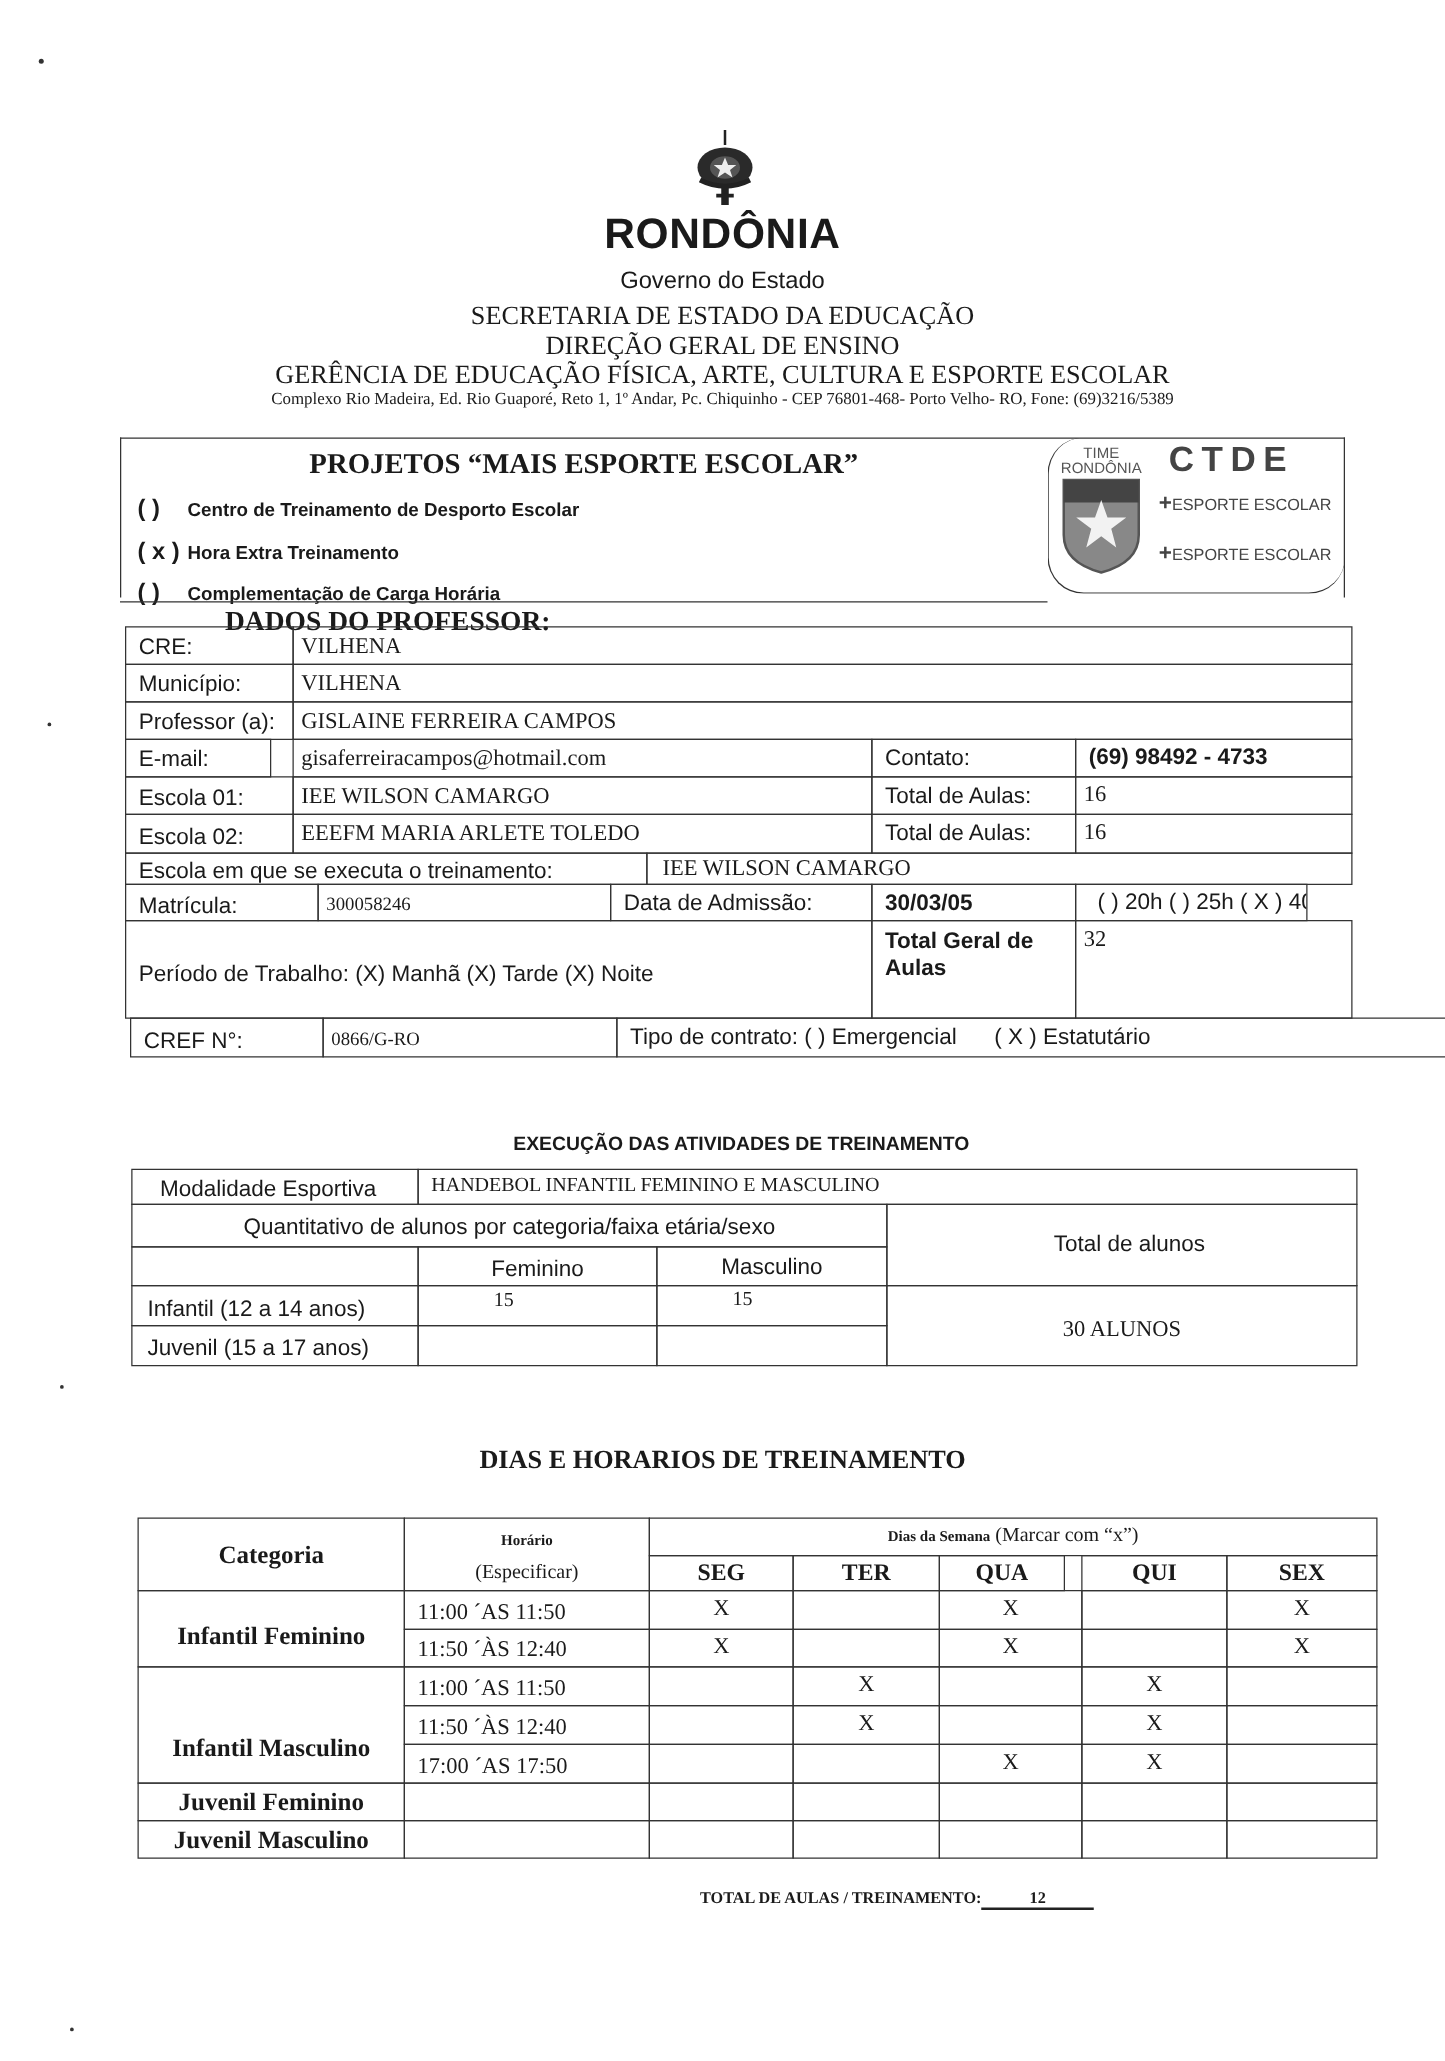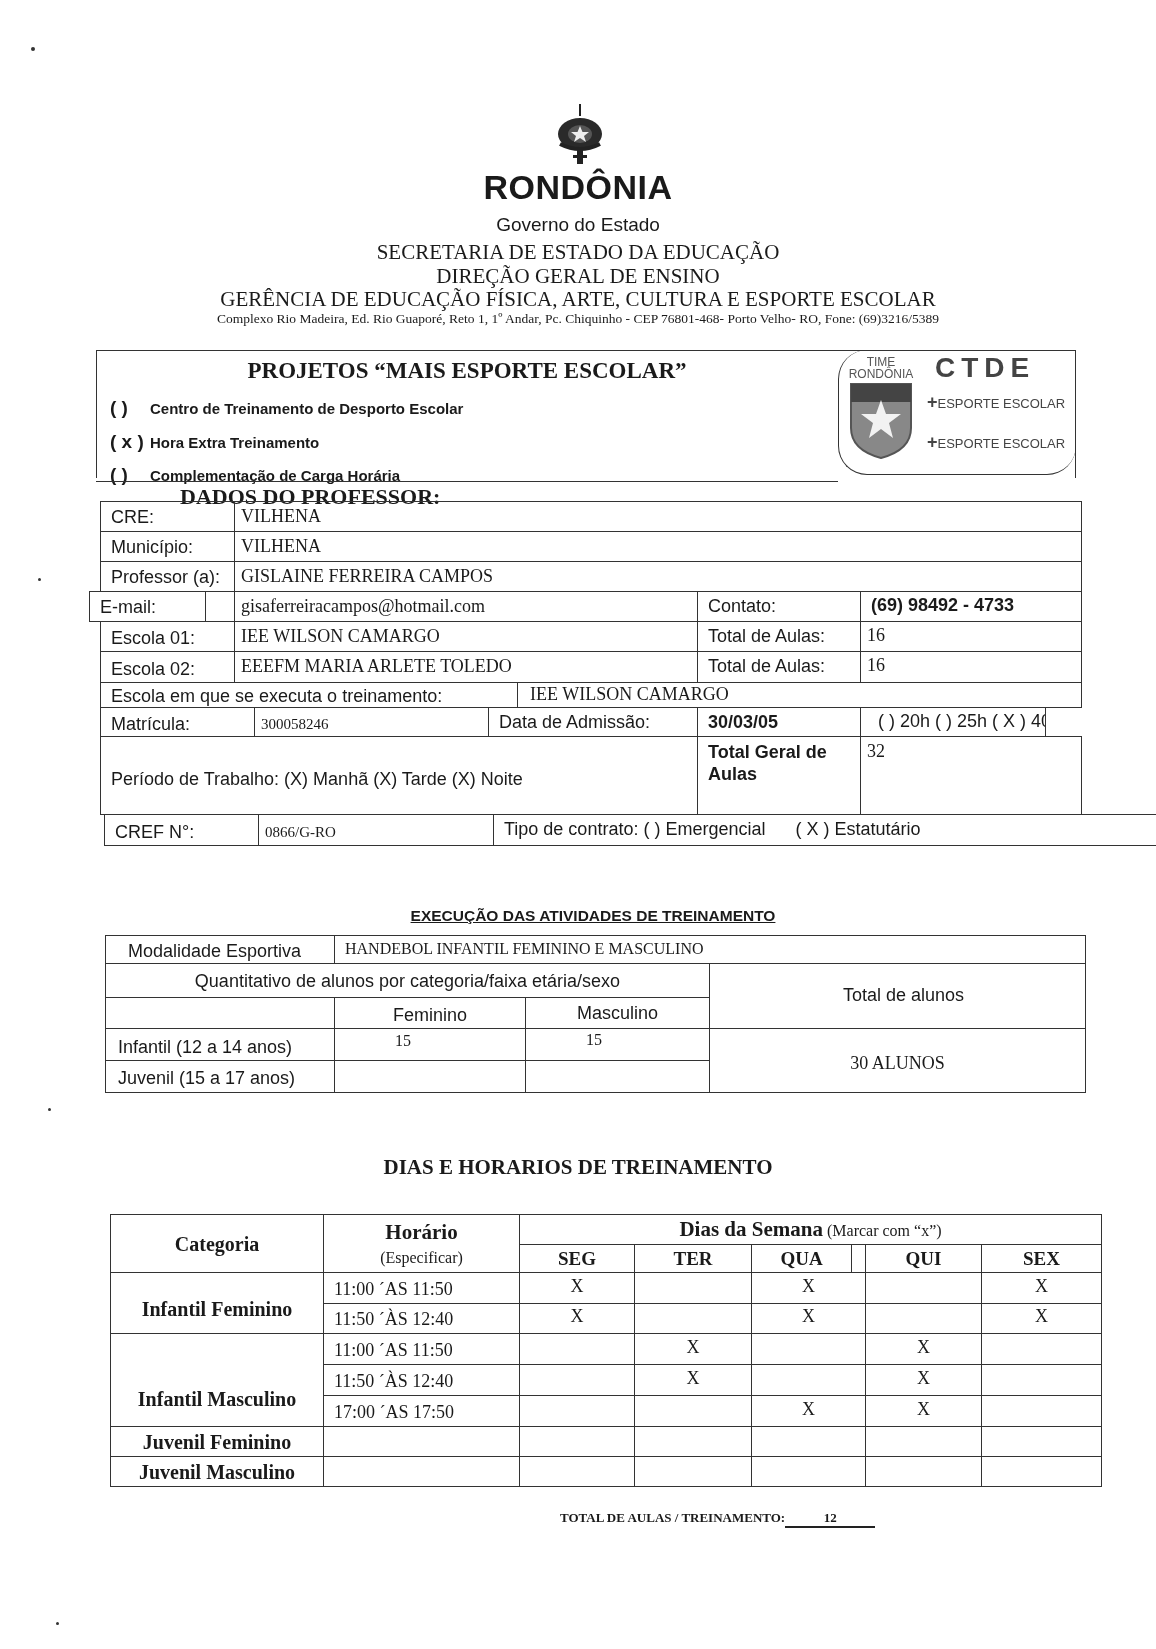--- a/index.html
+++ b/index.html
@@ -22,23 +22,23 @@
   .opt { left: 110px; font-size: 15px; font-weight: bold; }
   .opt .paren { font-size: 19px; display: inline-block; width: 40px; }
   #dados-title { left: 180px; top: 484px; font-size: 22px; font-weight: bold; }
 
   
   .cell { position: absolute; box-sizing: border-box; border: 1.3px solid #333; overflow: hidden; white-space: nowrap; }
   .lbl { font-family: "Liberation Sans", "DejaVu Sans", sans-serif; font-size: 18px; padding-left: 10px; }
   .val { font-family: "Liberation Serif", "DejaVu Serif", serif; font-size: 18px; padding-left: 6px; }
   .bold { font-weight: bold; }
 
-  #exec-title { left: 0; width: 1156px; top: 907px; text-align: center; font-size: 15.5px; font-weight: bold; padding-left: 30px; box-sizing: border-box; text-decoration: underline; }
+  #exec-title { left: 0; width: 1156px; top: 907px; text-align: center; font-size: 15.5px; font-weight: bold; padding-left: 30px; box-sizing: border-box; }
   #sched-title { left: 0; width: 1156px; top: 1155px; text-align: center; font-size: 21px; font-weight: bold; }
-  .sh { font-family: "Liberation Serif", "DejaVu Serif", serif; font-weight: bold; font-size: 21px; text-align: center; }
+  .sh { font-family: "Liberation Serif", "DejaVu Serif", serif; font-weight: bold; font-size: 12px; text-align: center; }
   .time { font-family: "Liberation Serif", "DejaVu Serif", serif; font-size: 18px; padding-left: 10px; }
   .mark { font-family: "Liberation Serif", "DejaVu Serif", serif; font-size: 18px; text-align: center; }
   .cat { font-family: "Liberation Serif", "DejaVu Serif", serif; font-weight: bold; font-size: 20px; text-align: center; }
 
   #total-line { left: 560px; top: 1510px; font-size: 13px; font-weight: bold; }
   #total-line .u { display: inline-block; width: 90px; border-bottom: 2px solid #222; text-align: center; }
   .speck { position: absolute; background: #333; border-radius: 50%; }
 </style>
 </head>
 <body>
@@ -98,21 +98,21 @@
 
   <div class="cell lbl" style="left:100px;top:501px;width:135px;height:31px;line-height:31px;">CRE:</div>
   <div class="cell val" style="left:234px;top:501px;width:848px;height:31px;line-height:28px;">VILHENA</div>
 
   <div class="cell lbl" style="left:100px;top:531px;width:135px;height:31px;line-height:31px;">Município:</div>
   <div class="cell val" style="left:234px;top:531px;width:848px;height:31px;line-height:28px;">VILHENA</div>
 
   <div class="cell lbl" style="left:100px;top:561px;width:135px;height:31px;line-height:31px;">Professor (a):</div>
   <div class="cell val" style="left:234px;top:561px;width:848px;height:31px;line-height:28px;">GISLAINE FERREIRA CAMPOS</div>
 
-  <div class="cell lbl" style="left:89px;top:591px;width:117px;height:31px;line-height:31px;">E-mail:</div>
+  <div class="cell lbl" style="left:100px;top:591px;width:117px;height:31px;line-height:31px;">E-mail:</div>
   <div class="cell val" style="left:234px;top:591px;width:464px;height:31px;line-height:28px;">gisaferreiracampos@hotmail.com</div>
   <div class="cell lbl" style="left:697px;top:591px;width:164px;height:31px;line-height:28px;">Contato:</div>
   <div class="cell lbl bold" style="left:860px;top:591px;width:222px;height:31px;line-height:26px;">(69) 98492 - 4733</div>
 
   <div class="cell lbl" style="left:100px;top:621px;width:135px;height:31px;line-height:33px;">Escola 01:</div>
   <div class="cell val" style="left:234px;top:621px;width:464px;height:31px;line-height:28px;">IEE WILSON CAMARGO</div>
   <div class="cell lbl" style="left:697px;top:621px;width:164px;height:31px;line-height:28px;">Total de Aulas:</div>
   <div class="cell val" style="left:860px;top:621px;width:222px;height:31px;line-height:26px;">16</div>
 
   <div class="cell lbl" style="left:100px;top:651px;width:135px;height:32px;line-height:34px;">Escola 02:</div>

